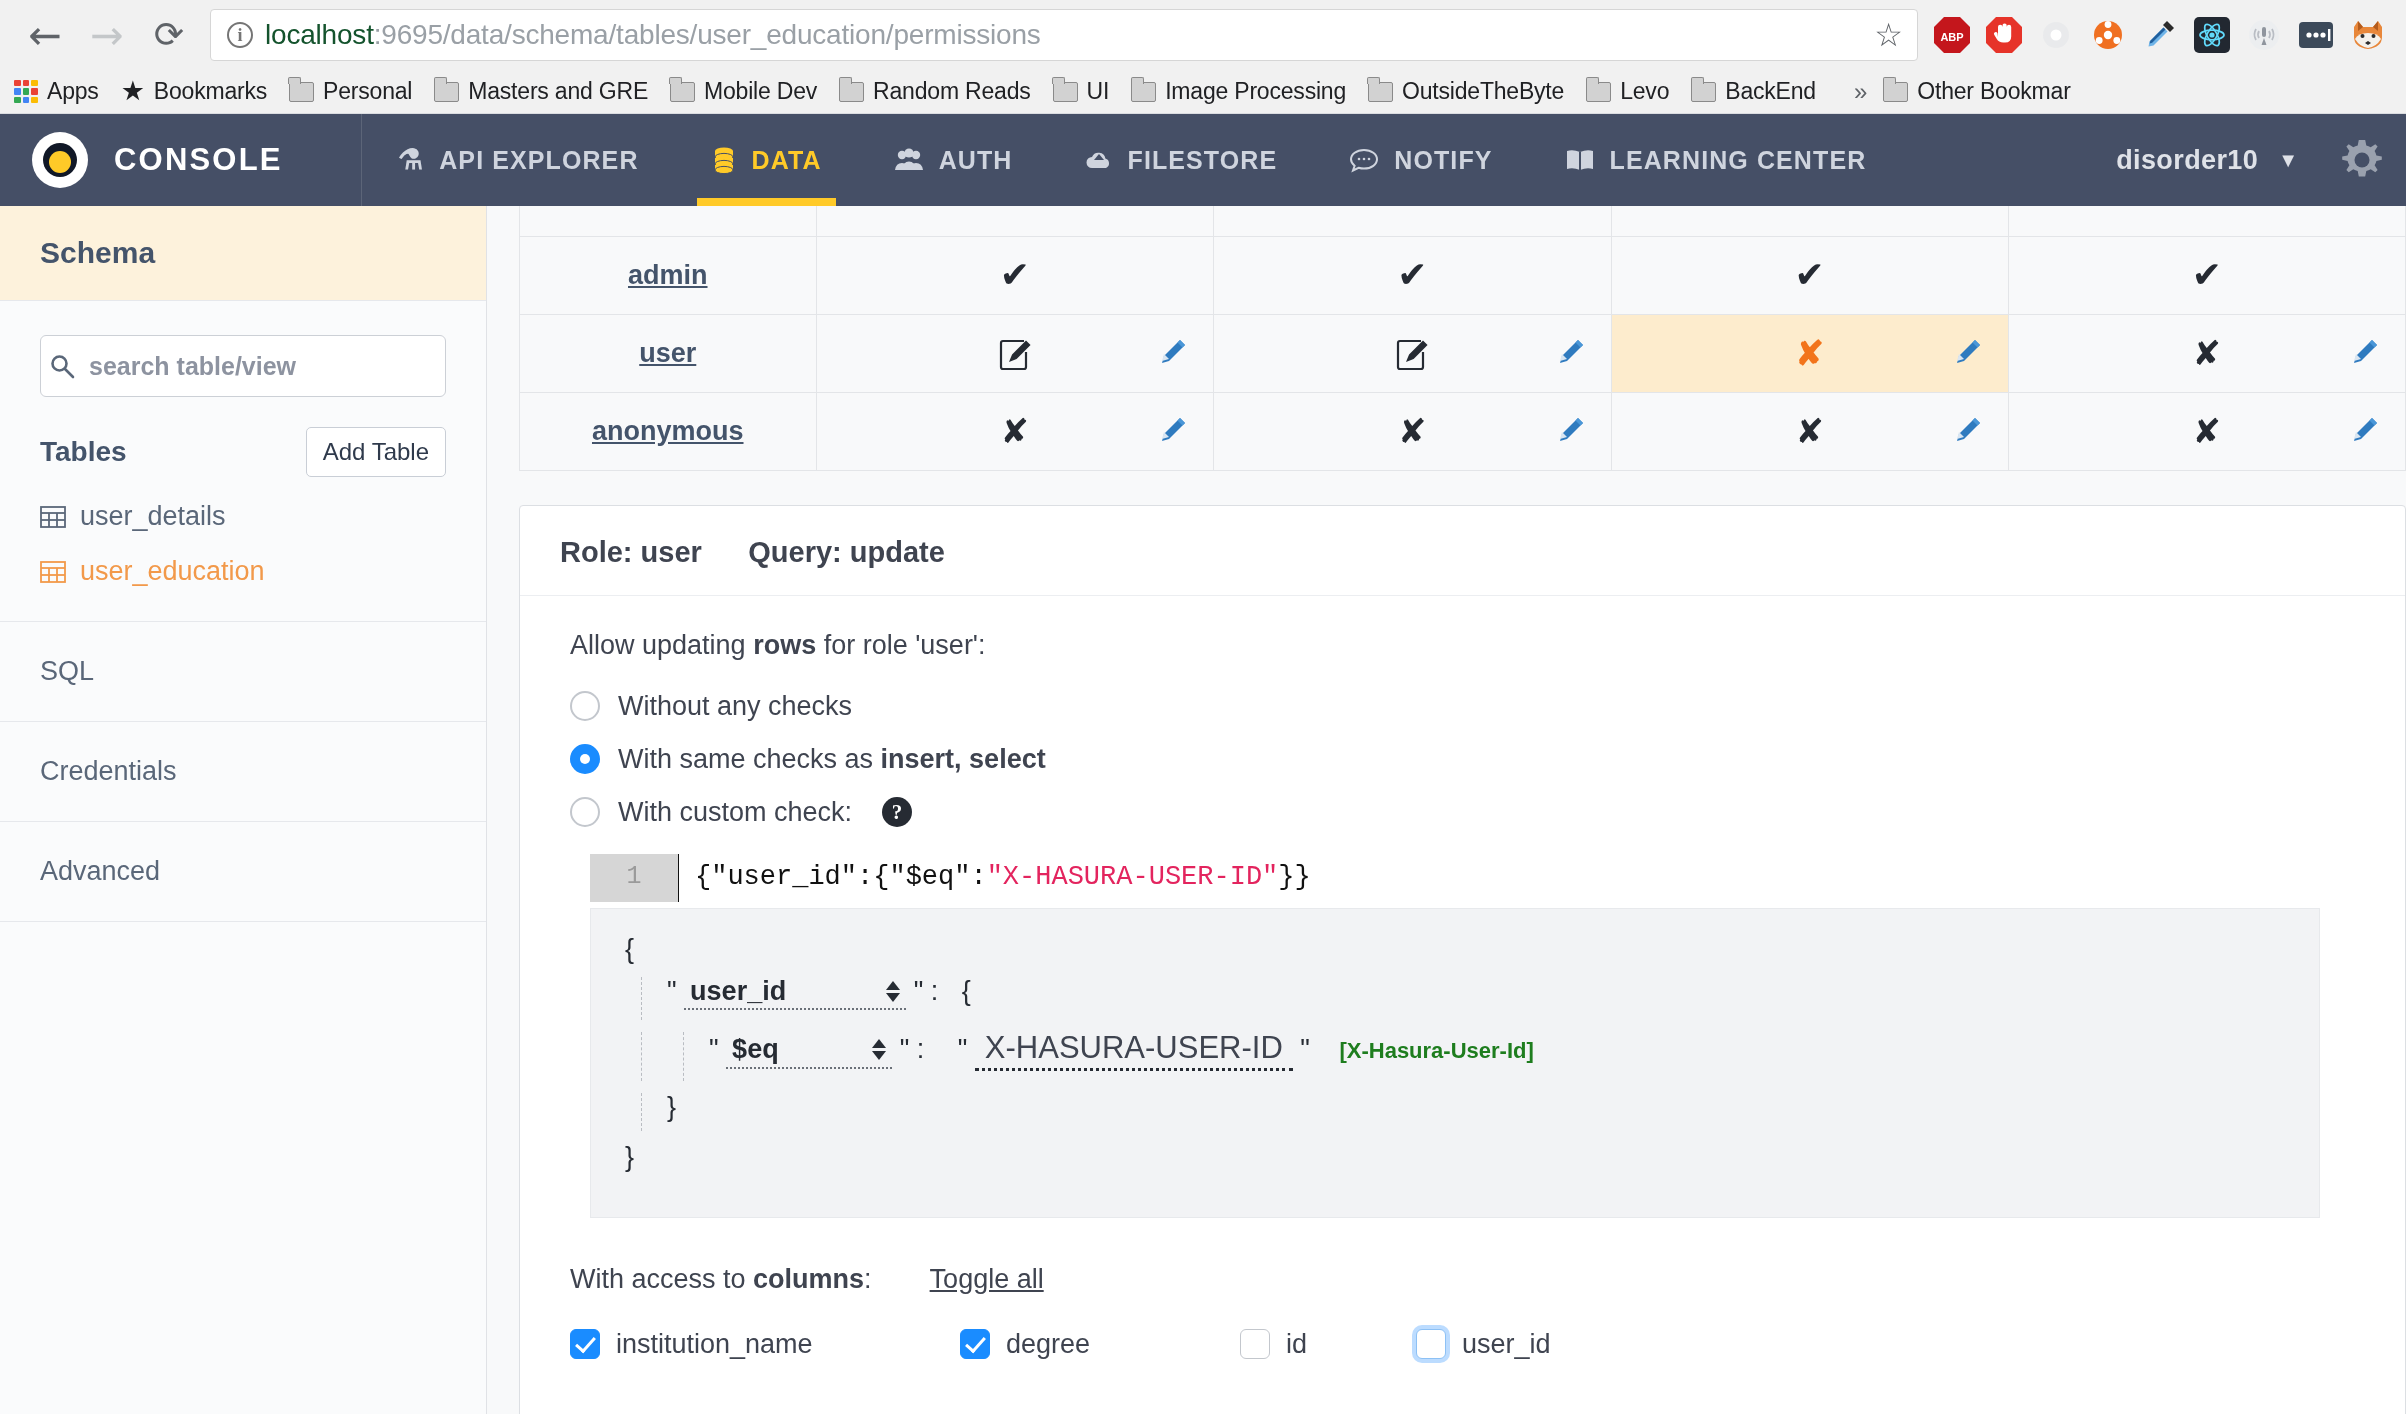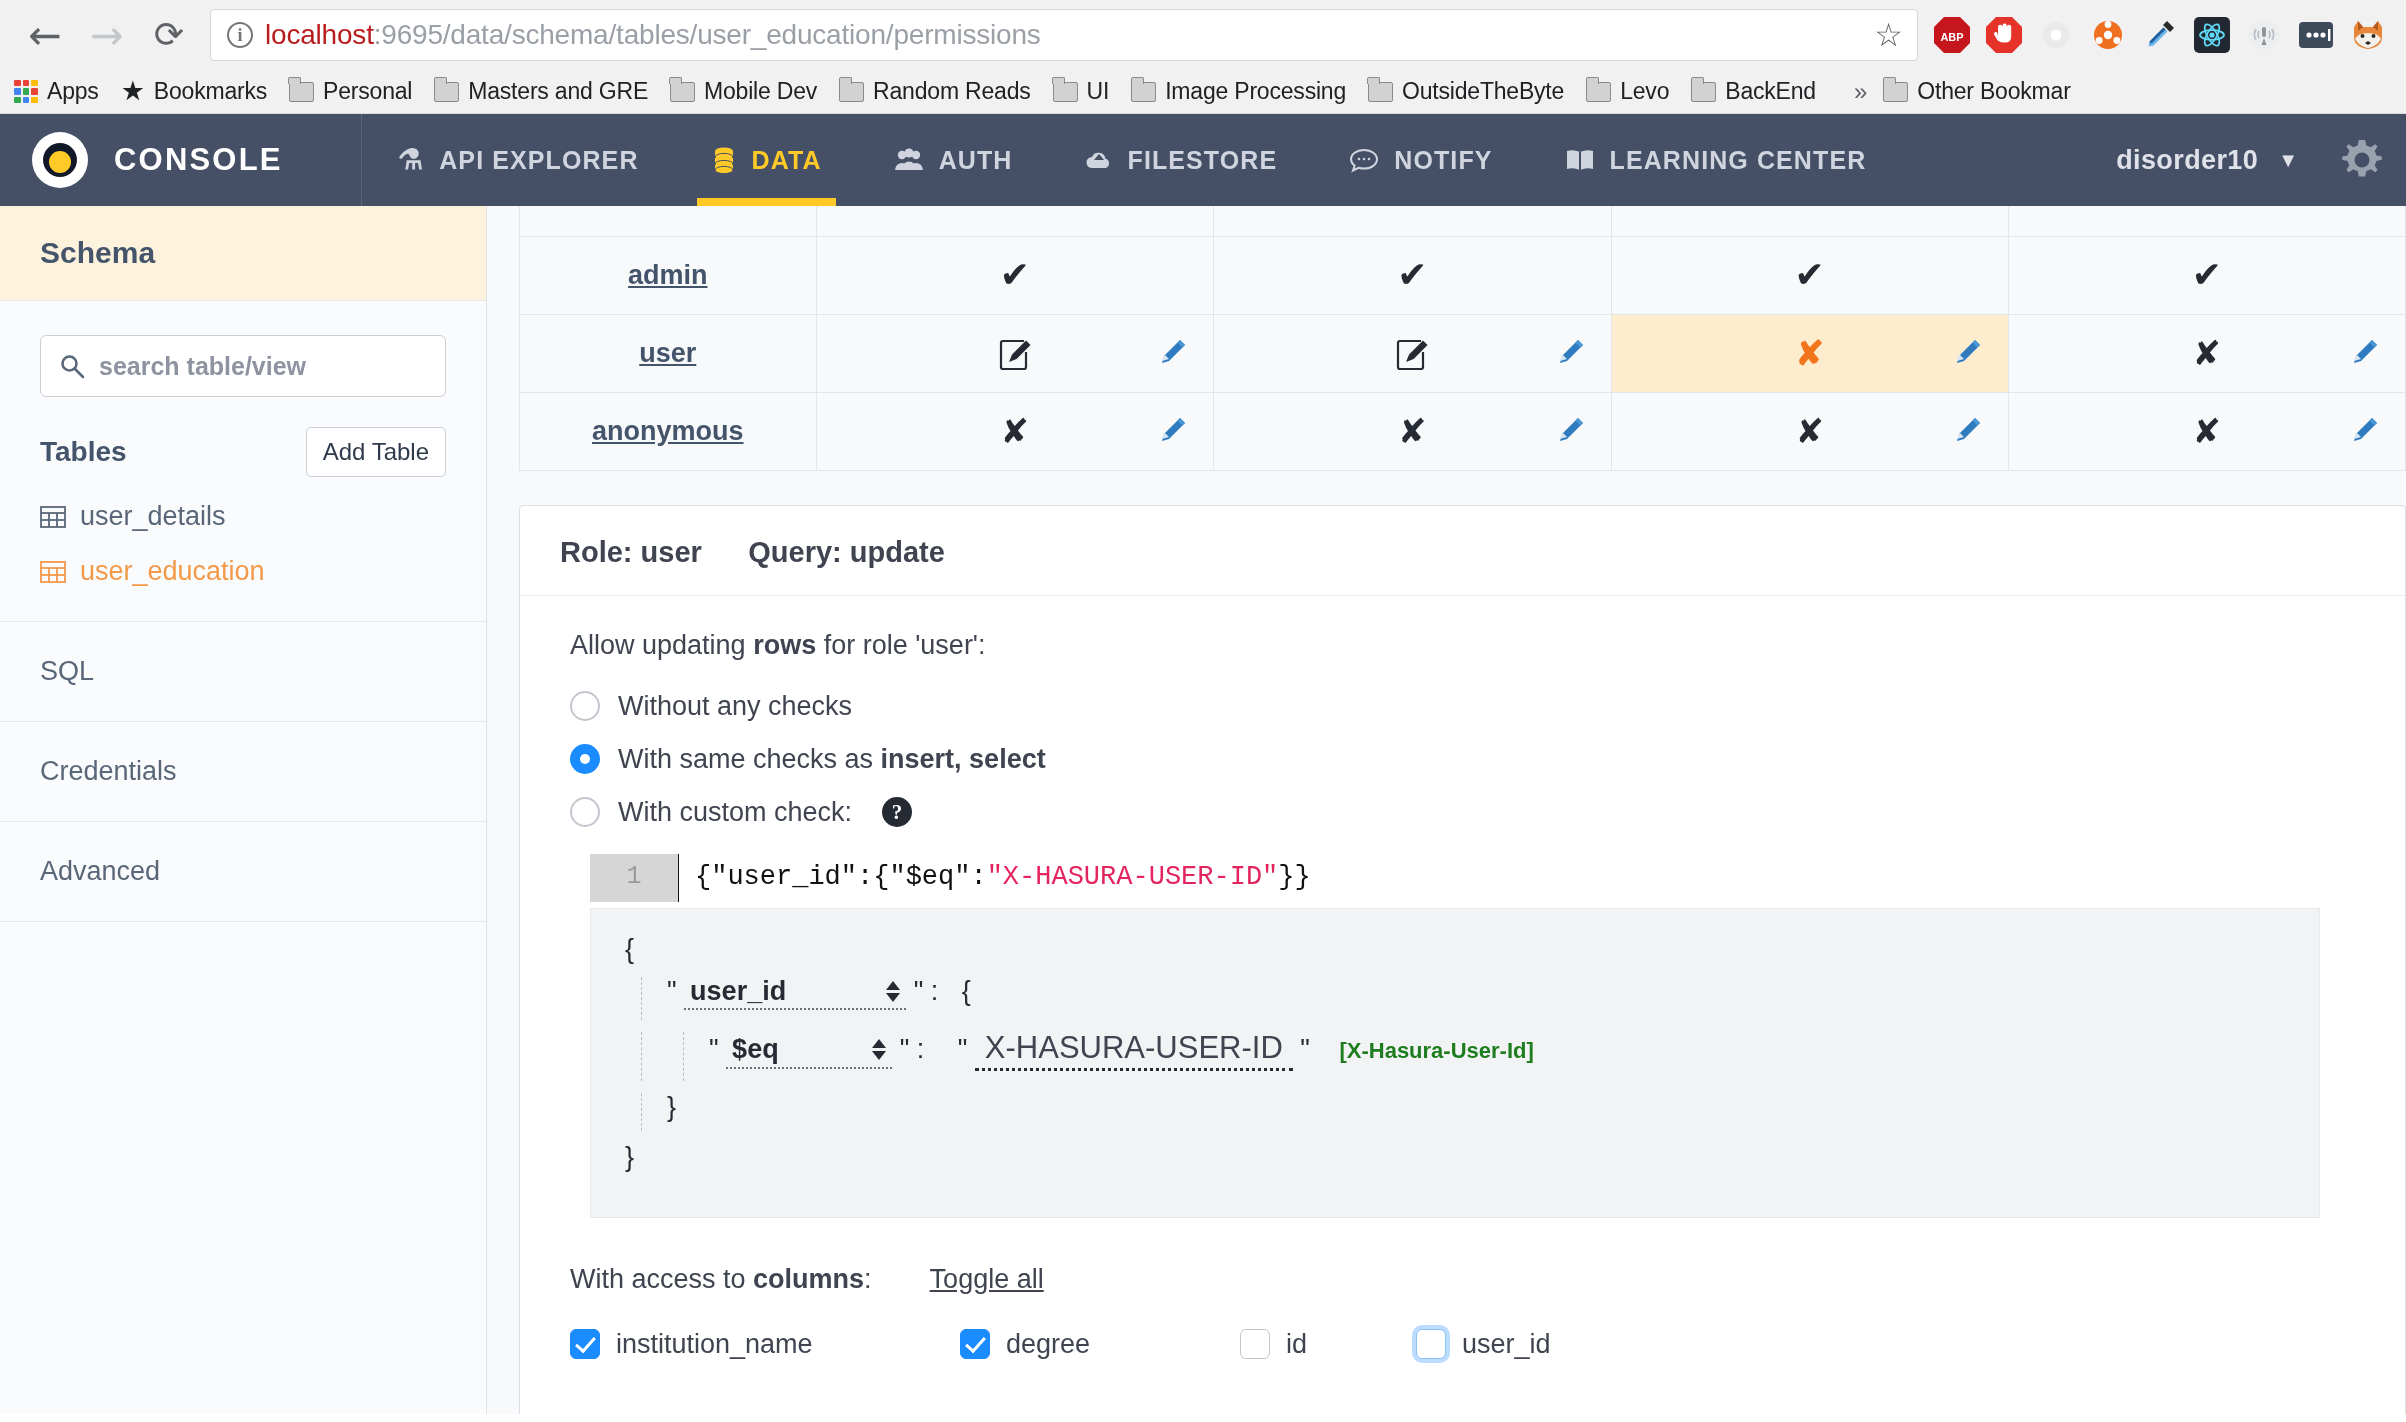--- a/index.html
+++ b/index.html
@@ -36,21 +36,21 @@
   .info-circle {
     width:26px; height:26px; border-radius:50%;
     border:2.2px solid #757575; color:#757575;
     font-size:18px; line-height:22px; text-align:center; font-weight:bold;
     flex:0 0 auto; margin-right:12px; font-family:"Liberation Serif",serif;
   }
   .url-text {
     font-size:28px; color:#9aa0a6; white-space:nowrap; overflow:hidden;
     font-family:"Liberation Sans", sans-serif; letter-spacing:-0.2px;
   }
-  .url-text .host { color:#b91c1c;margin-top:10px; }
+  .url-text .host { color:#14532d;margin-top:10px; }
   .star { margin-left:auto; font-size:32px; color:#5f6368; padding-left:16px; cursor:pointer;}
 
   .ext-tray { display:flex; align-items:center; gap:12px; flex:0 0 auto; }
   .ext { width:40px; height:40px; flex:0 0 auto; display:block; cursor:pointer; }
 
   
   .bookmarks {
     height:44px; display:flex; align-items:center; gap:0;
     padding:0 0 0 14px; background:#f1f1f1;
     border-bottom:1px solid #dadce0;
@@ -115,21 +115,21 @@
     width:487px; flex:0 0 auto; background:#fafbfc;
     border-right:1px solid #e0e2e6; overflow:hidden;
   }
   .schema-head {
     background:#fdf2dc; padding:30px 0 30px 40px; border-bottom:1px solid #e6e8ec;
   }
   .schema-head span { font-size:30px; font-weight:bold; color:#44546b; }
   .side-sec { padding:34px 40px 0 40px; border-bottom:1px solid #e6e8ec; padding-bottom:34px; }
   .search-box {
     height:62px; border:1px solid #ccd0d6; border-radius:6px; background:#fff;
-    display:flex; align-items:center; padding:0 18px; gap:14px;
+    display:flex; align-items:center; padding:0 8px; gap:14px;
   }
   .mag { width:26px; height:26px; flex:0 0 auto;}
   .search-ph { font-size:25px; color:#8d93a0; font-weight:bold;}
   .tables-row { display:flex; align-items:center; margin-top:30px; }
   .tables-lbl { font-size:28px; font-weight:bold; color:#44546b; }
   .add-table {
     margin-left:auto; font-size:24px; color:#2f3a4c; background:#fff;
     border:1px solid #c9ced6; border-radius:5px; padding:10px 16px; cursor:pointer;
     font-family:"Liberation Sans",sans-serif;
   }

